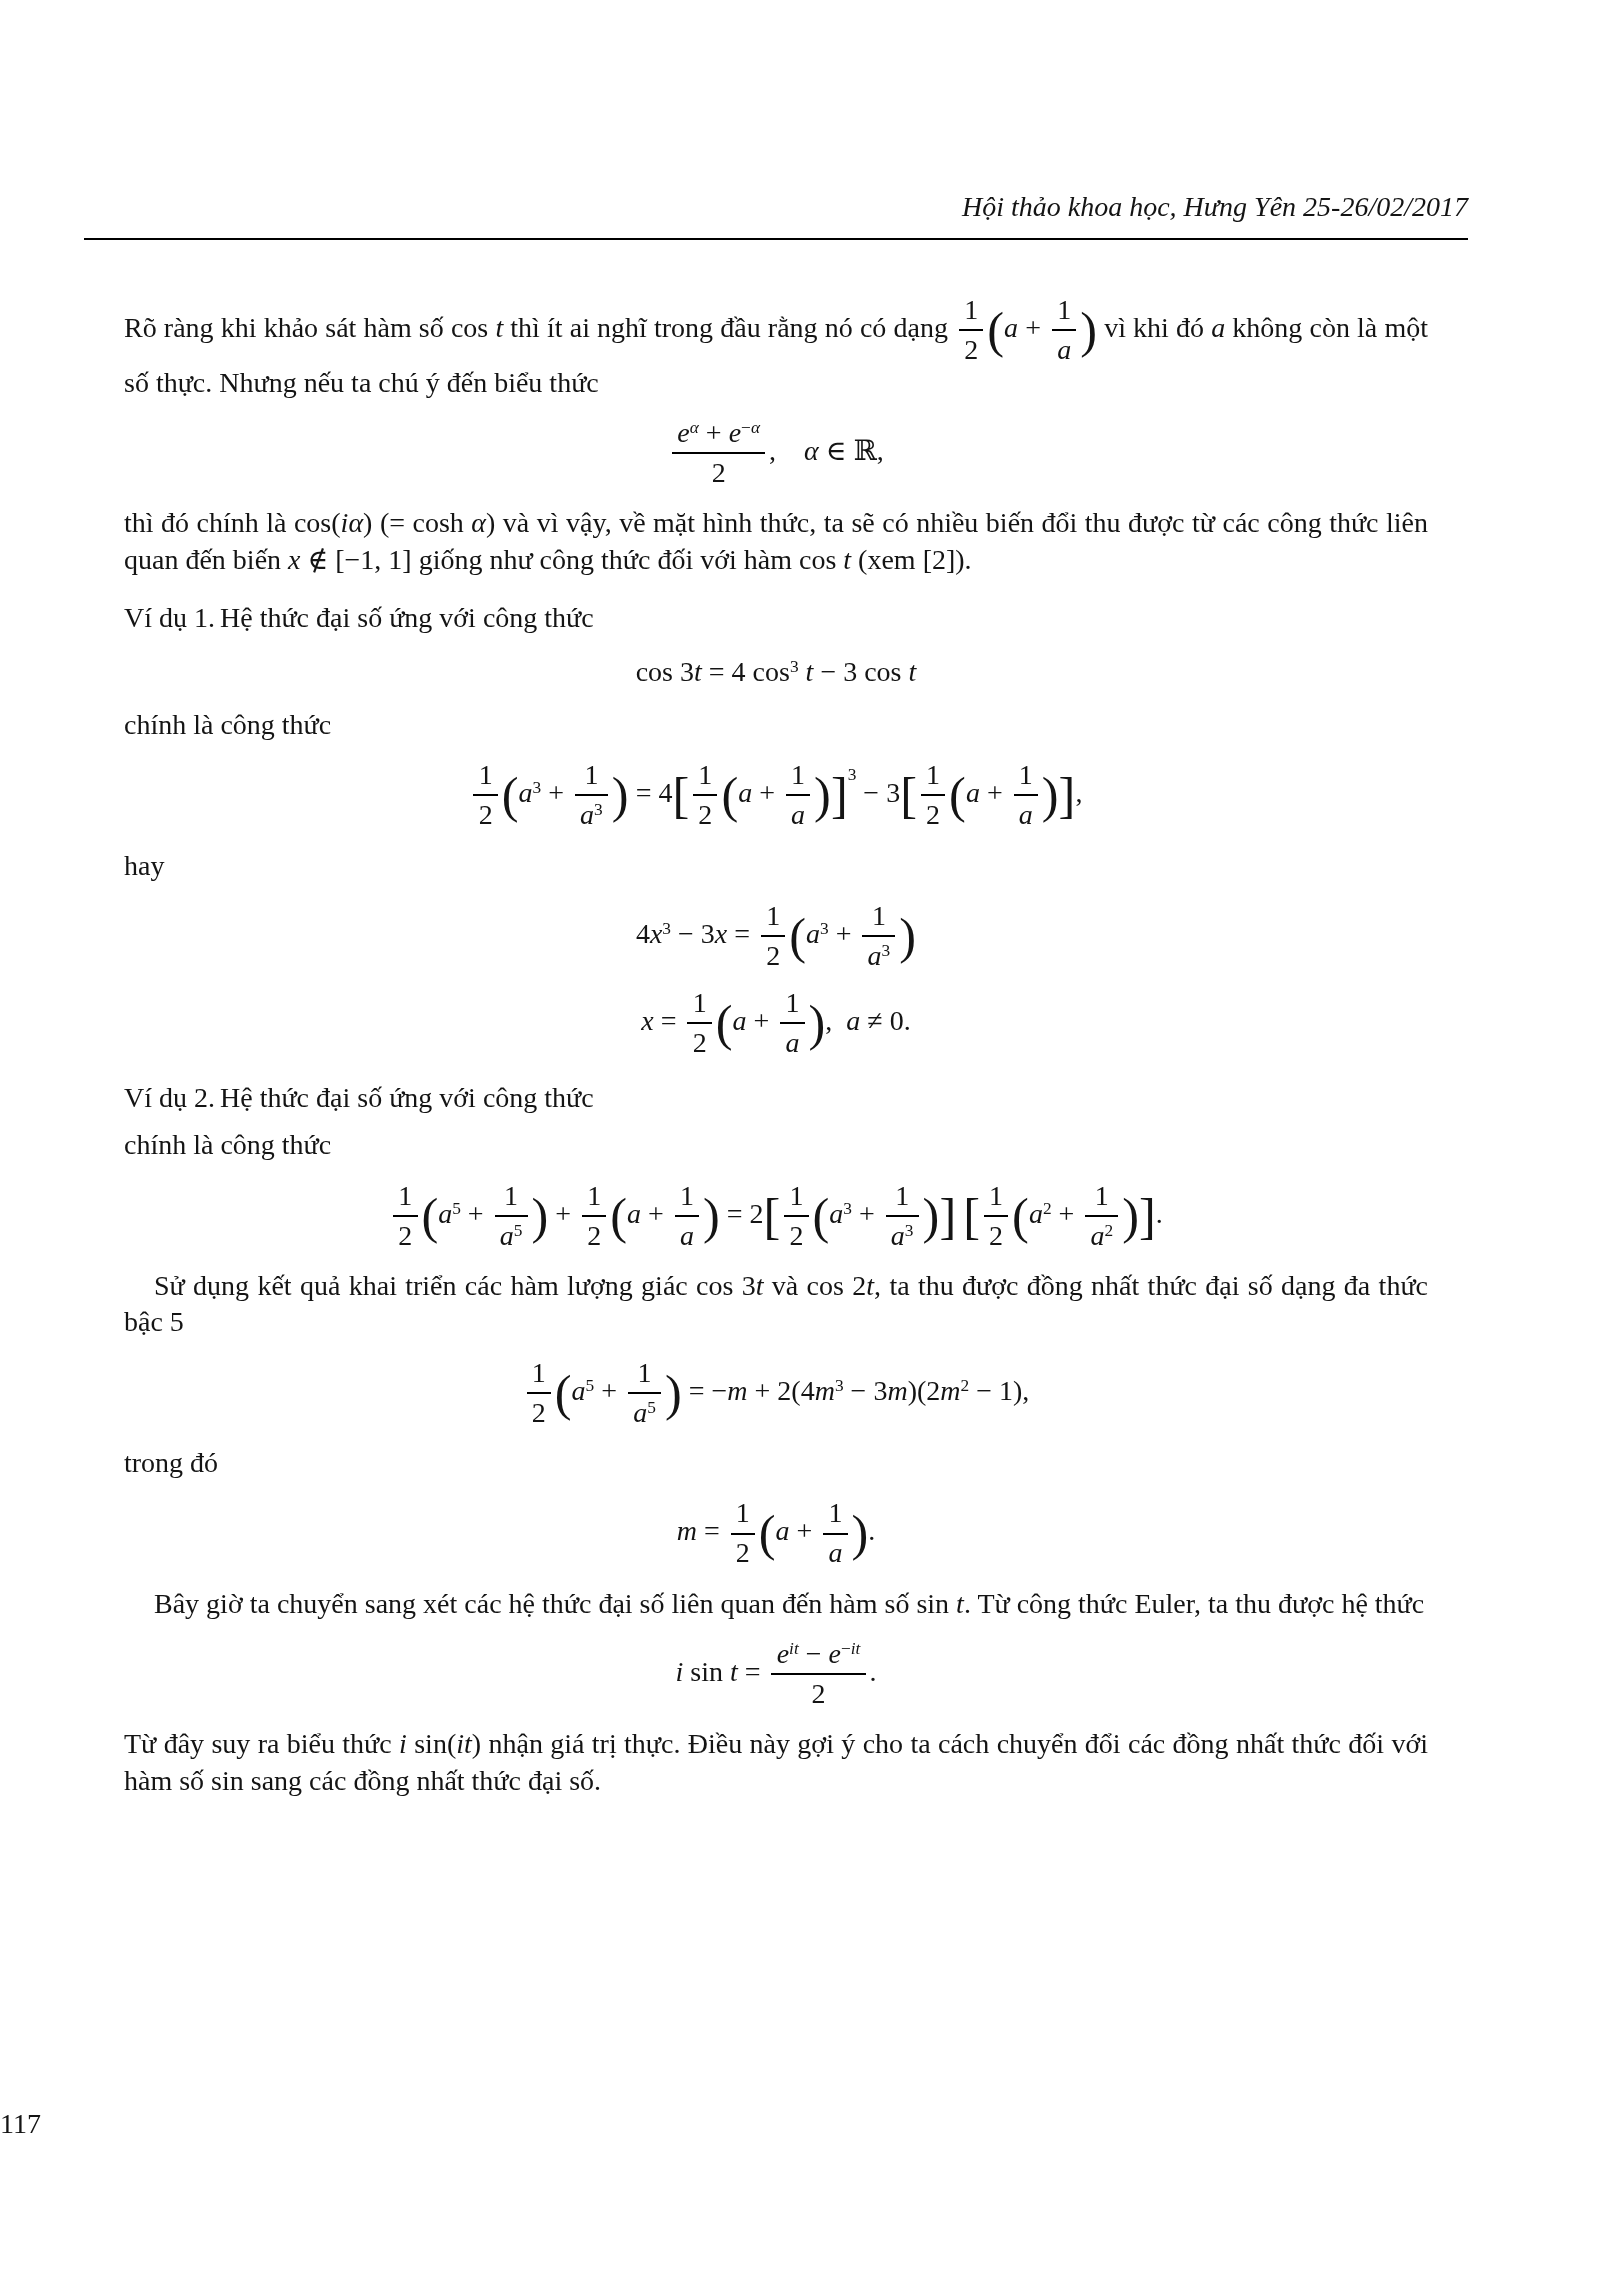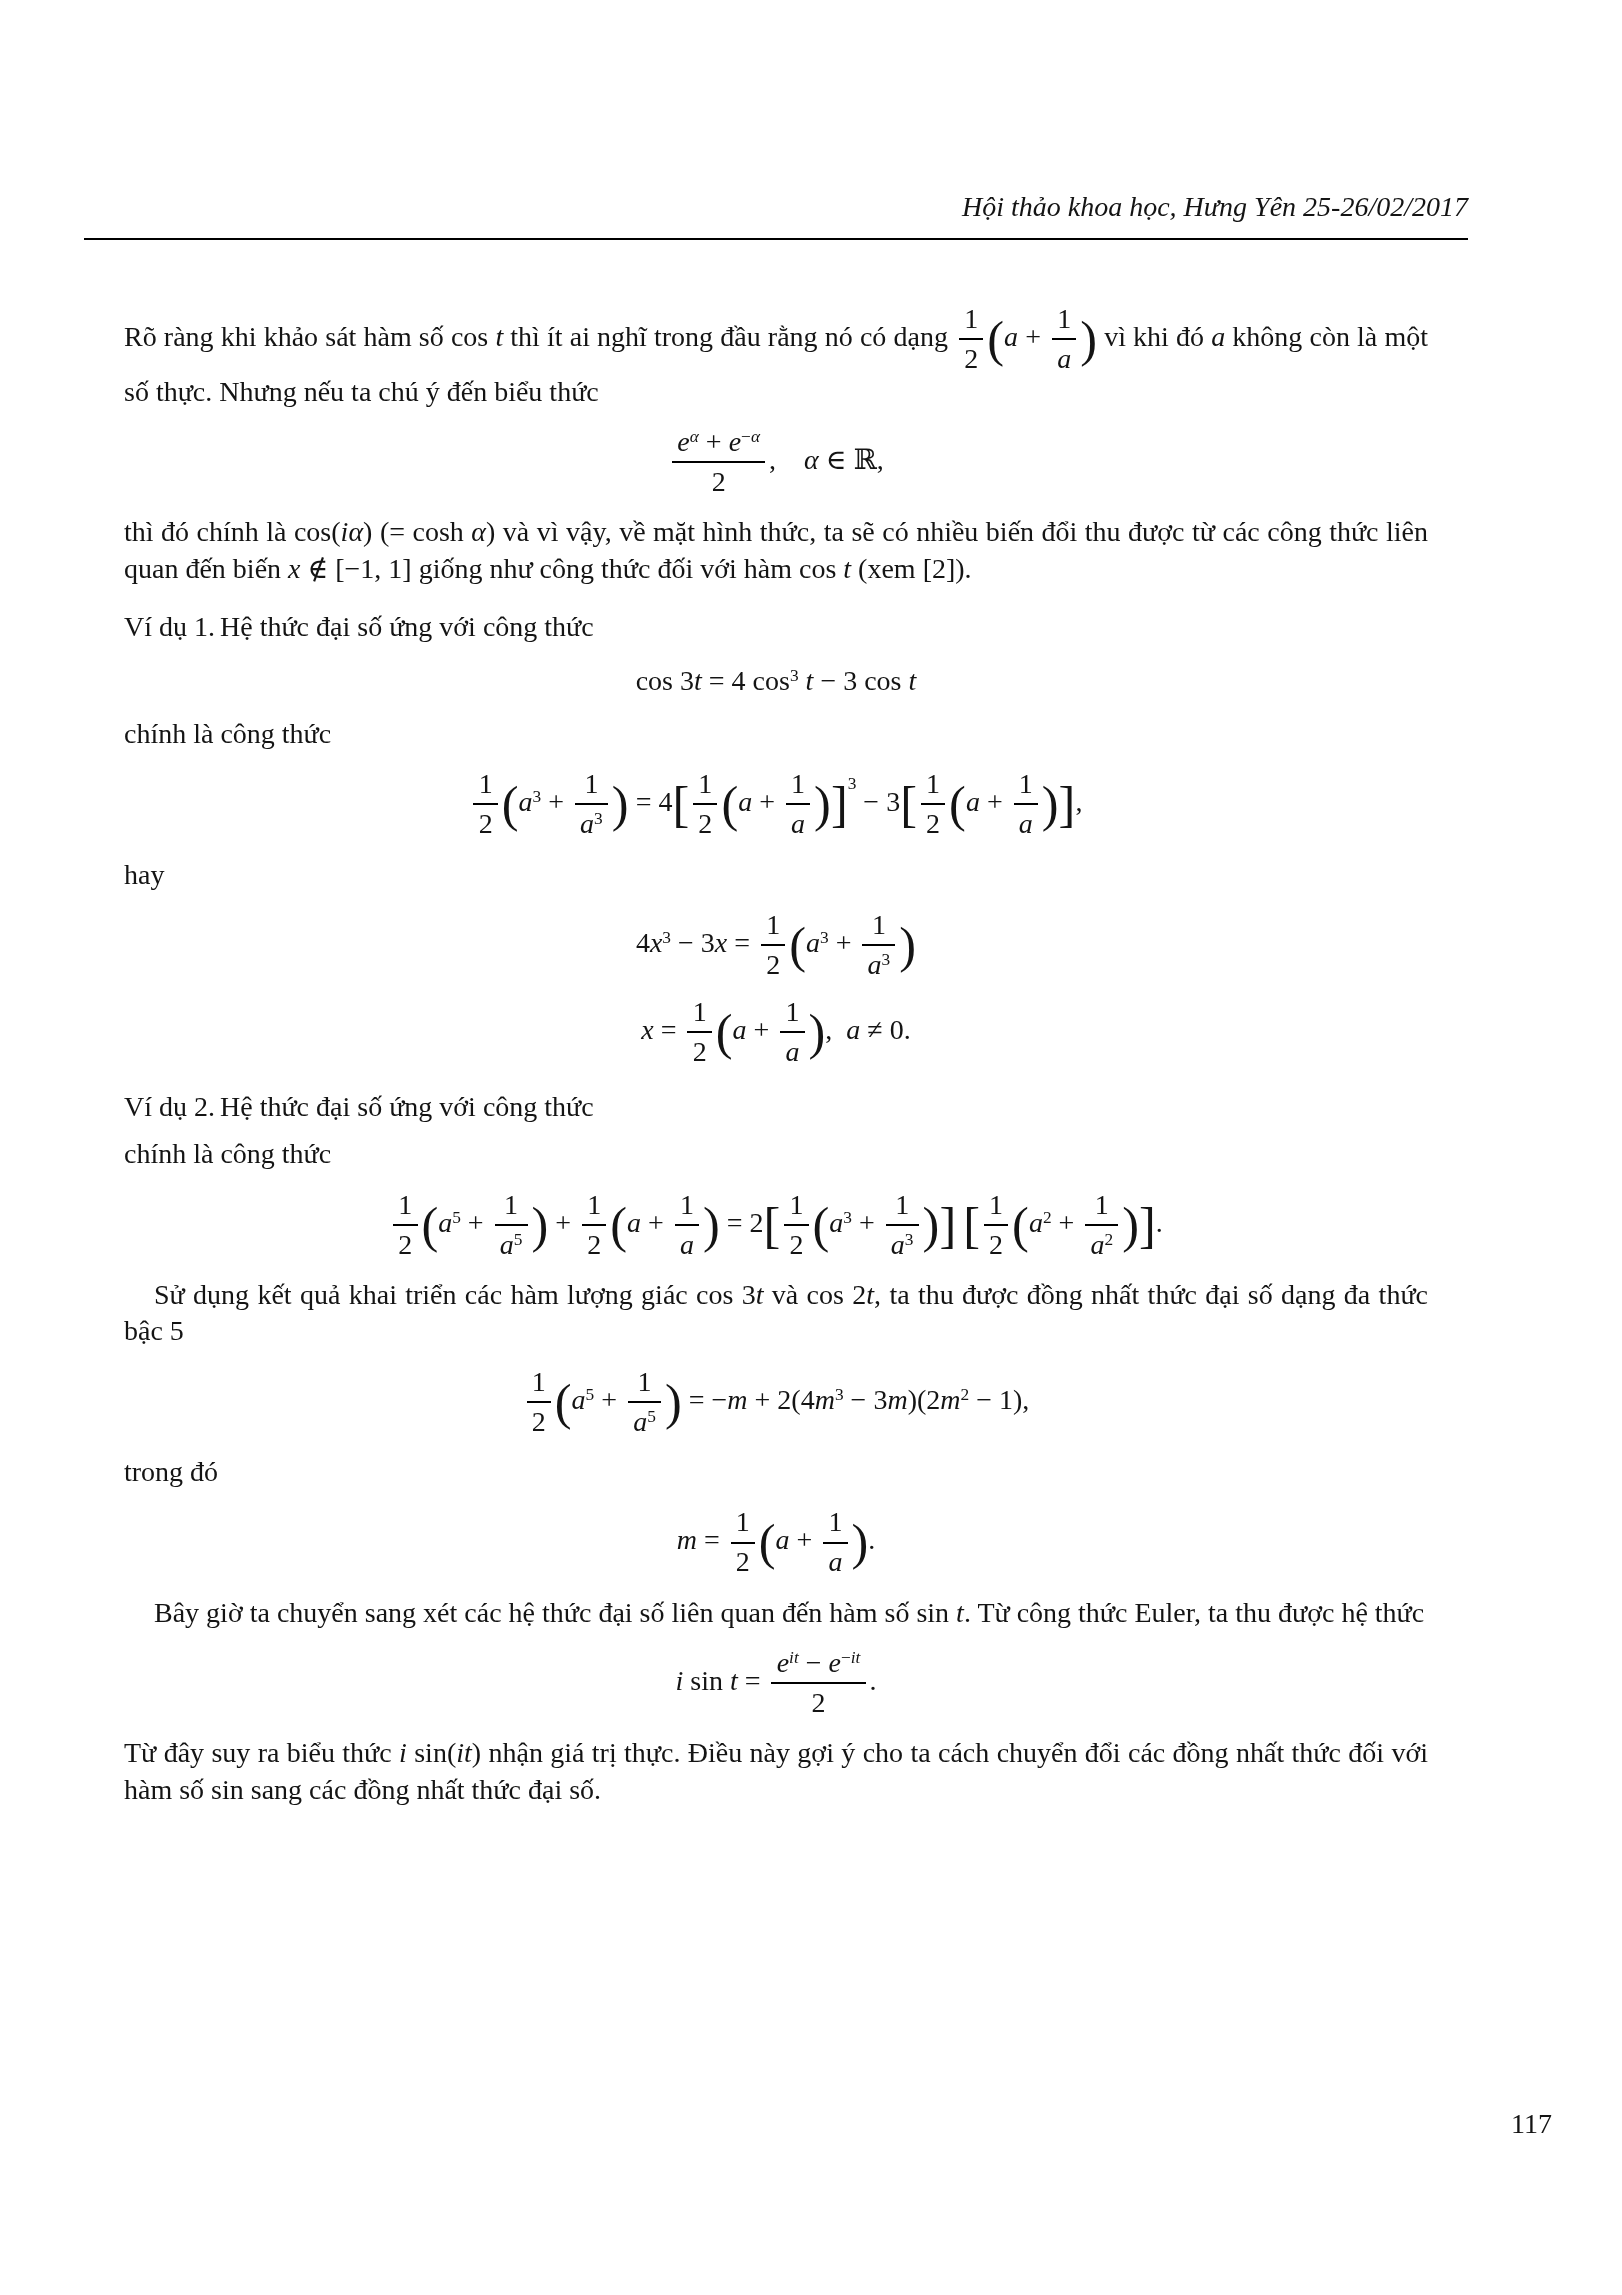--- a/index.html
+++ b/index.html
@@ -30,21 +30,21 @@
     position: absolute;
     top: 238px;
     left: 84px;
     right: 84px;
     height: 2px;
     background: #000000;
   }
 
   .content {
     position: absolute;
-    top: 293px;
+    top: 284px;
     left: 124px;
     right: 124px;
     line-height: 1.3;
     text-align: justify;
   }
 
   .para { margin: 10.5px 0; }
   .indent { text-indent: 30px; }
   .example { margin-top: 22px; }
   .example .label { font-weight: 400; margin-right: 5px; }
@@ -72,21 +72,21 @@
     font-size: 1.8em;
     vertical-align: middle;
     line-height: 1;
   }
 
   .footer {
     position: absolute;
     top: 2108px;
     left: 0;
     width: 100%;
-    text-align: right;
+    text-align: left;
     font-size: 28px;
   }
 </style>
 </head>
 <body>
 
 <div class="page">
 
   <div class="header">
     <span>Hội thảo khoa học, Hưng Yên 25-26/02/2017</span>

